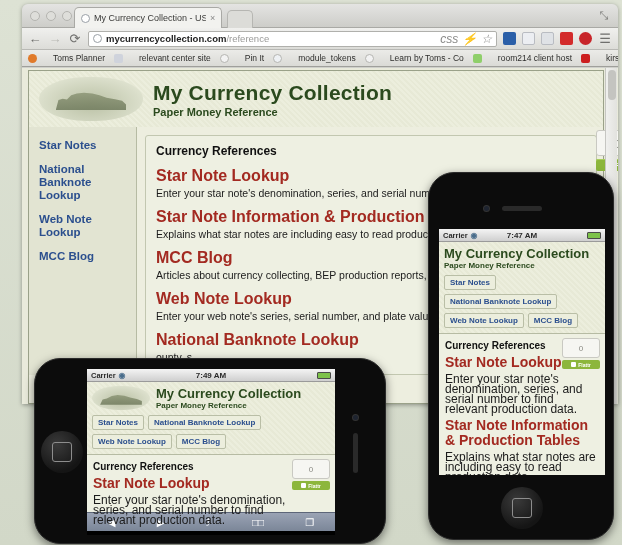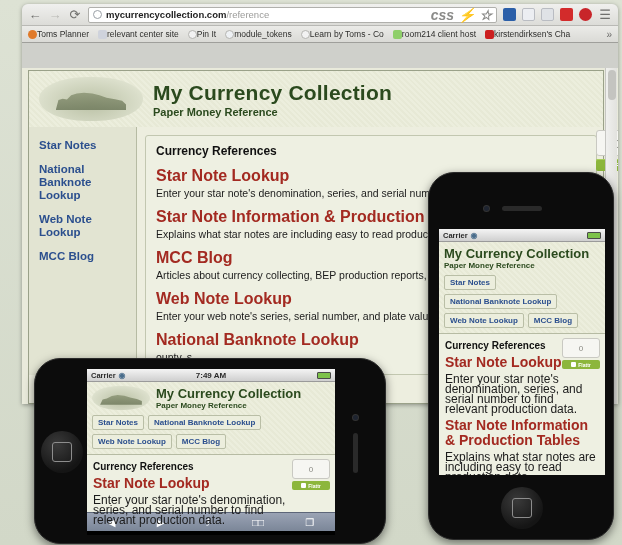--- a/index.html
+++ b/index.html
@@ -39,27 +39,27 @@
                 display: flex; align-items: center; padding: 0 6px; gap: 6px;
                 border-bottom: 1px solid #b9b9b5; }
   .navbtn { font-size: 13px; color: #6f6f6d; width: 14px; text-align: center; line-height: 14px; }
   .navbtn.dim { color: #b9b9b5; }
   .omnibox { flex: 1; height: 16px; background: #fff; border: 1px solid #b0b0ac;
              border-radius: 2px; display: flex; align-items: center; padding: 0 4px; gap: 4px; }
   .omni-ic { width: 9px; height: 9px; border-radius: 50%; border: 1px solid #9aa0a6; flex: none; }
   .url { font-size: 9.5px; color: #9b9b99; white-space: nowrap; }
   .url b { color: #232323; font-weight: bold; }
   .omni-right { margin-left: auto; display: flex; align-items: center; gap: 4px; }
-  .css-lbl { font-size: 14px; color: #8a8a88; font-style: italic; font-weight: bold; }
+  .css-lbl { font-size: 12px; color: #8a8a88; font-style: italic; }
   .ext { width: 13px; height: 13px; border-radius: 2px; display: block; }
 
   .chrome-bm { height: 17px; background: linear-gradient(180deg,#ebebe8 0%,#dadad6 100%);
                display: flex; align-items: center; gap: 9px; padding: 0 6px;
                border-bottom: 1px solid #9f9f9b; font-size: 8.5px; color: #2e2e2c; }
-  .bm { display: flex; align-items: center; gap: 0; white-space: nowrap; }
+  .bm { display: flex; align-items: center; gap: 16px; white-space: nowrap; }
   .bm .bi { width: 9px; height: 9px; border-radius: 2px; flex: none; display: block; }
   .bm-more { margin-left: auto; color: #6a6a68; font-size: 10px; }
 
   
   .viewport { position: absolute; left: 0; top: 64px; right: 0; bottom: 0;
               background: #e9eadb; overflow: hidden; }
   .pagewrap { position: absolute; left: 6px; top: 2px; right: 14px; bottom: 0;
               background: #edeedf; border: 1px solid #9aa189; }
   .sitehead { height: 56px; display: flex; align-items: center; gap: 10px;
               padding: 4px 10px; background:
@@ -167,20 +167,34 @@
            clip-path: polygon(0% 100%,6% 50%,16% 40%,28% 18%,42% 8%,58% 16%,74% 34%,
            88% 46%,100% 66%,100% 100%); opacity:.85; }
 </style>
 </head>
 <body>
 
 <div id="stage">
 
   <div id="browser">
 
+    <div class="chrome-top">
+      <div class="traffic">
+        <i></i>
+        <i></i>
+        <i></i>
+      </div>
+      <div class="tab">
+        <span class="tab-fav"></span>
+        <span class="tab-title">My Currency Collection - US</span>
+        <span class="tab-x">×</span>
+      </div>
+      <div class="tab-ghost"></div>
+      <div class="expand">⤡</div>
+    </div>
 
     <div class="chrome-url">
       <span class="navbtn">←</span>
       <span class="navbtn dim">→</span>
       <span class="navbtn">⟳</span>
       <div class="omnibox">
         <span class="omni-ic"></span>
         <span class="url"><b>mycurrencycollection.com</b><span>/reference</span></span>
         <span class="omni-right">
           <span class="css-lbl">css</span>
@@ -286,20 +300,21 @@
   <div class="phone" id="phone-portrait">
     <div class="cam"></div>
     <div class="speaker"></div>
     <div class="glass">
 
       <div class="statusbar">
         <span class="sb-left">
           <span>Carrier</span>
           <span class="wifi">◉</span>
         </span>
+        <span class="sb-time">7:47 AM</span>
         <span class="sb-batt"></span>
       </div>
 
       <div class="m-head">
         <div class="m-title">My Currency Collection</div>
         <div class="m-sub">Paper Money Reference</div>
         <div class="m-nav">
           <a>Star Notes</a>
           <a>National Banknote Lookup</a>
           <a>Web Note Lookup</a>

